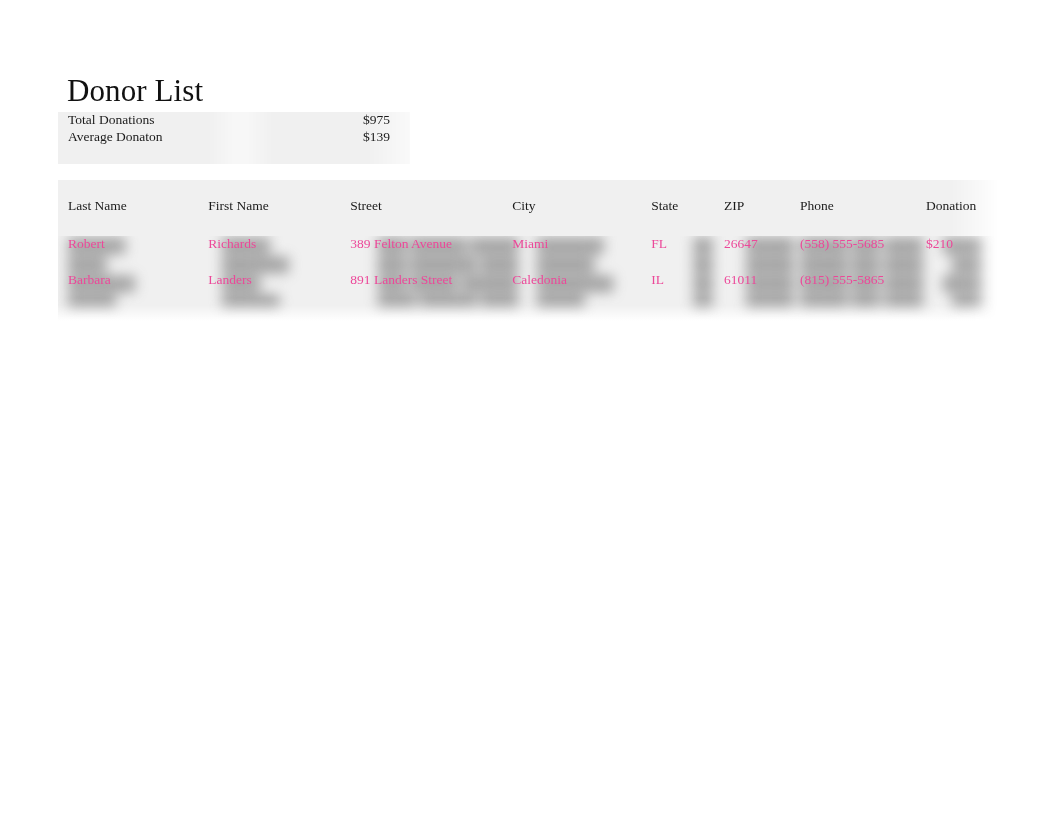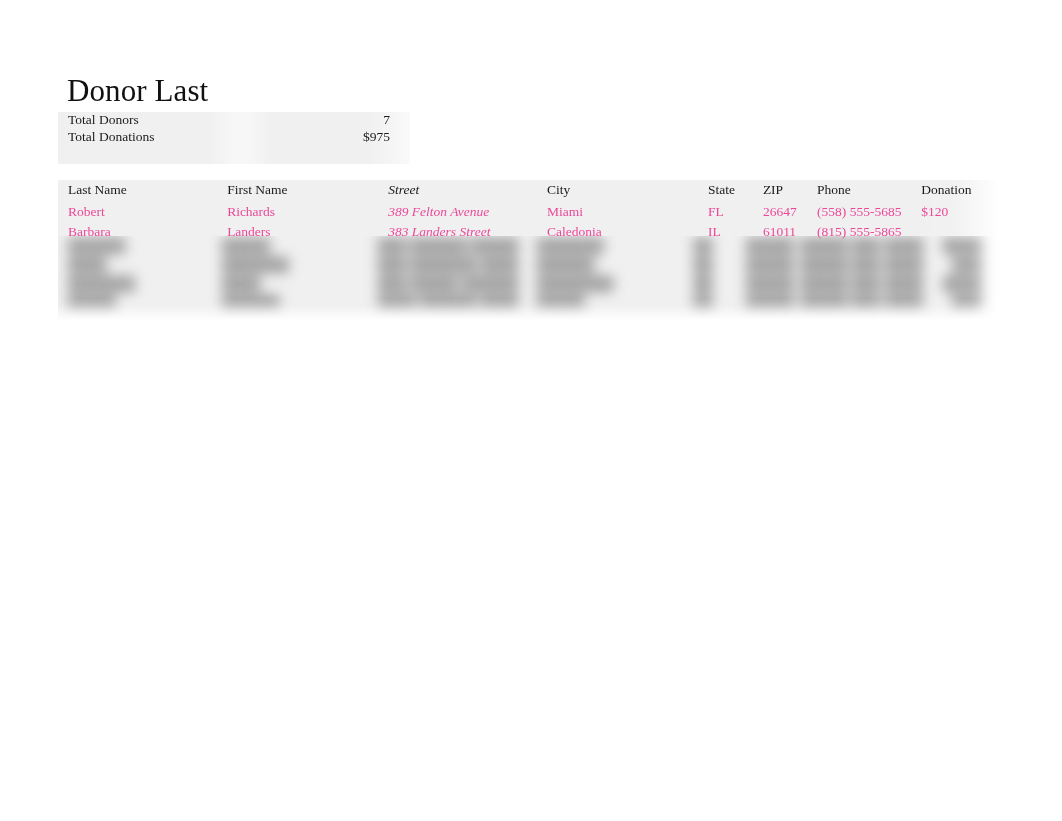--- a/index.html
+++ b/index.html
@@ -110,38 +110,38 @@
     position: absolute;
     left: 58px;
     top: 180px;
     width: 940px;
     border-collapse: collapse;
     z-index: 4;
     font-size: 13.5px;
   }
   .donor-table th,
   .donor-table td {
-    padding: 0;
+    padding: 16px;
     font-weight: normal;
     text-align: left;
     vertical-align: top;
     line-height: 19px;
     height: 19px;
     white-space: nowrap;
   }
   .donor-table thead th {
     height: 20px;
     line-height: 20px;
     padding-bottom: 2px;
   }
 
   
   .col-last    { width: 163px; padding-left: 10px !important; }
   .col-first   { width: 165px; margin-top: 16px; }
-  .col-street  { width: 161px; font-style: italic; }
+  .col-street  { width: 161px; }
   .col-city    { width: 165px; }
   .col-state   { width: 56px;  }
   .col-zip     { width: 55px;  }
   .col-phone   { width: 105px; }
   .col-donation{ width: 60px;  text-align: left; padding-right: 17px !important; }
 
   tr.row-crisp td { color: #ec4899; }
   tr.row-crisp.row-second td { padding-top: 1px; }
 
   
@@ -176,36 +176,36 @@
     text-align: left;
   }
   .blur-table td.col-donation { text-align: right; padding-right: 17px; }
   .blur-table td.col-last { padding-left: 10px; }
 </style>
 </head>
 <body>
 
 <div id="page">
 
-  <h1 class="page-title">Donor Last</h1>
+  <h1 class="page-title">Donor List</h1>
 
   <div class="summary-panel"></div>
 
   <div class="summary-rows">
 
-    <div class="summary-row">
-      <span class="summary-label">Total Donors</span>
-      <span class="summary-value">7</span>
-    </div>
 
     <div class="summary-row">
       <span class="summary-label">Total Donations</span>
       <span class="summary-value">$975</span>
     </div>
 
+    <div class="summary-row">
+      <span class="summary-label">Average Donaton</span>
+      <span class="summary-value">$139</span>
+    </div>
 
   </div>
 
   <div class="table-backdrop"></div>
 
   <div class="blur-layer">
     <table class="blur-table">
       <tbody>
         <tr>
           <td class="col-last">██████</td>
@@ -266,26 +266,26 @@
     </thead>
     <tbody>
       <tr class="row-crisp">
         <td class="col-last">Robert</td>
         <td class="col-first">Richards</td>
         <td class="col-street">389 Felton Avenue</td>
         <td class="col-city">Miami</td>
         <td class="col-state">FL</td>
         <td class="col-zip">26647</td>
         <td class="col-phone">(558) 555-5685</td>
-        <td class="col-donation">$120</td>
+        <td class="col-donation">$210</td>
       </tr>
       <tr class="row-crisp row-second">
         <td class="col-last">Barbara</td>
         <td class="col-first">Landers</td>
-        <td class="col-street">383 Landers Street</td>
+        <td class="col-street">891 Landers Street</td>
         <td class="col-city">Caledonia</td>
         <td class="col-state">IL</td>
         <td class="col-zip">61011</td>
         <td class="col-phone">(815) 555-5865</td>
         <td class="col-donation"></td>
       </tr>
     </tbody>
   </table>
 
 </div>

